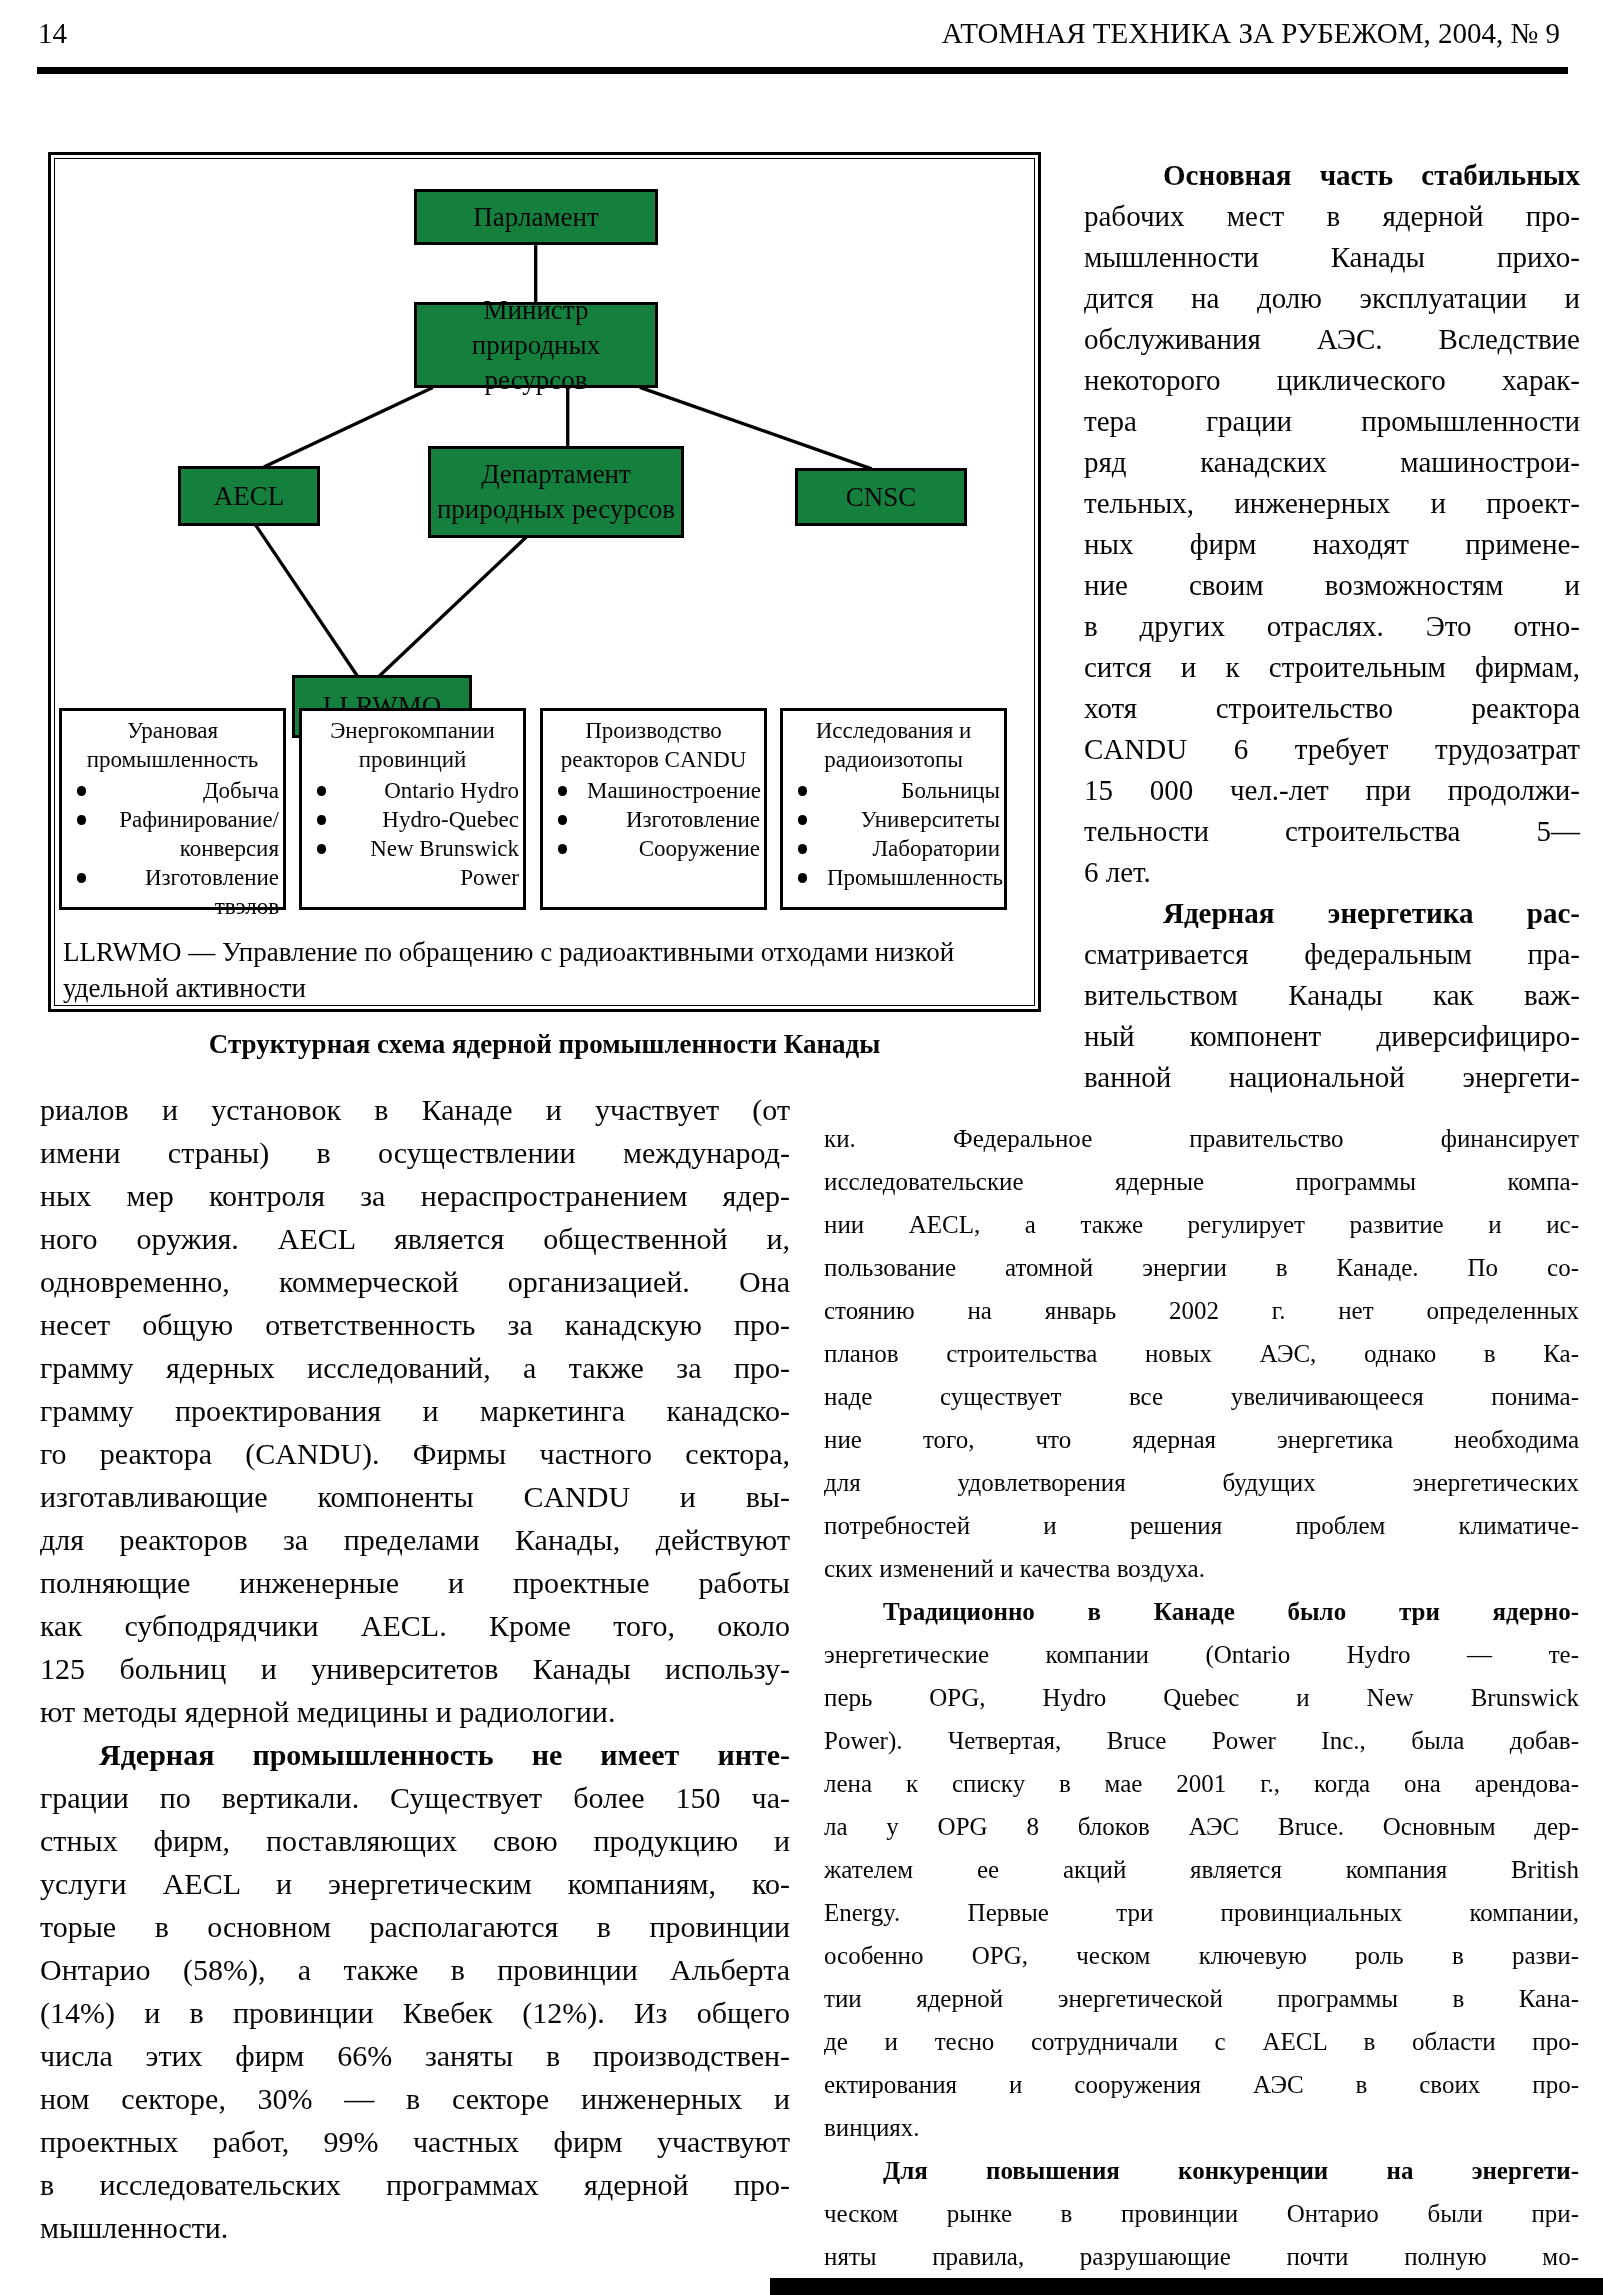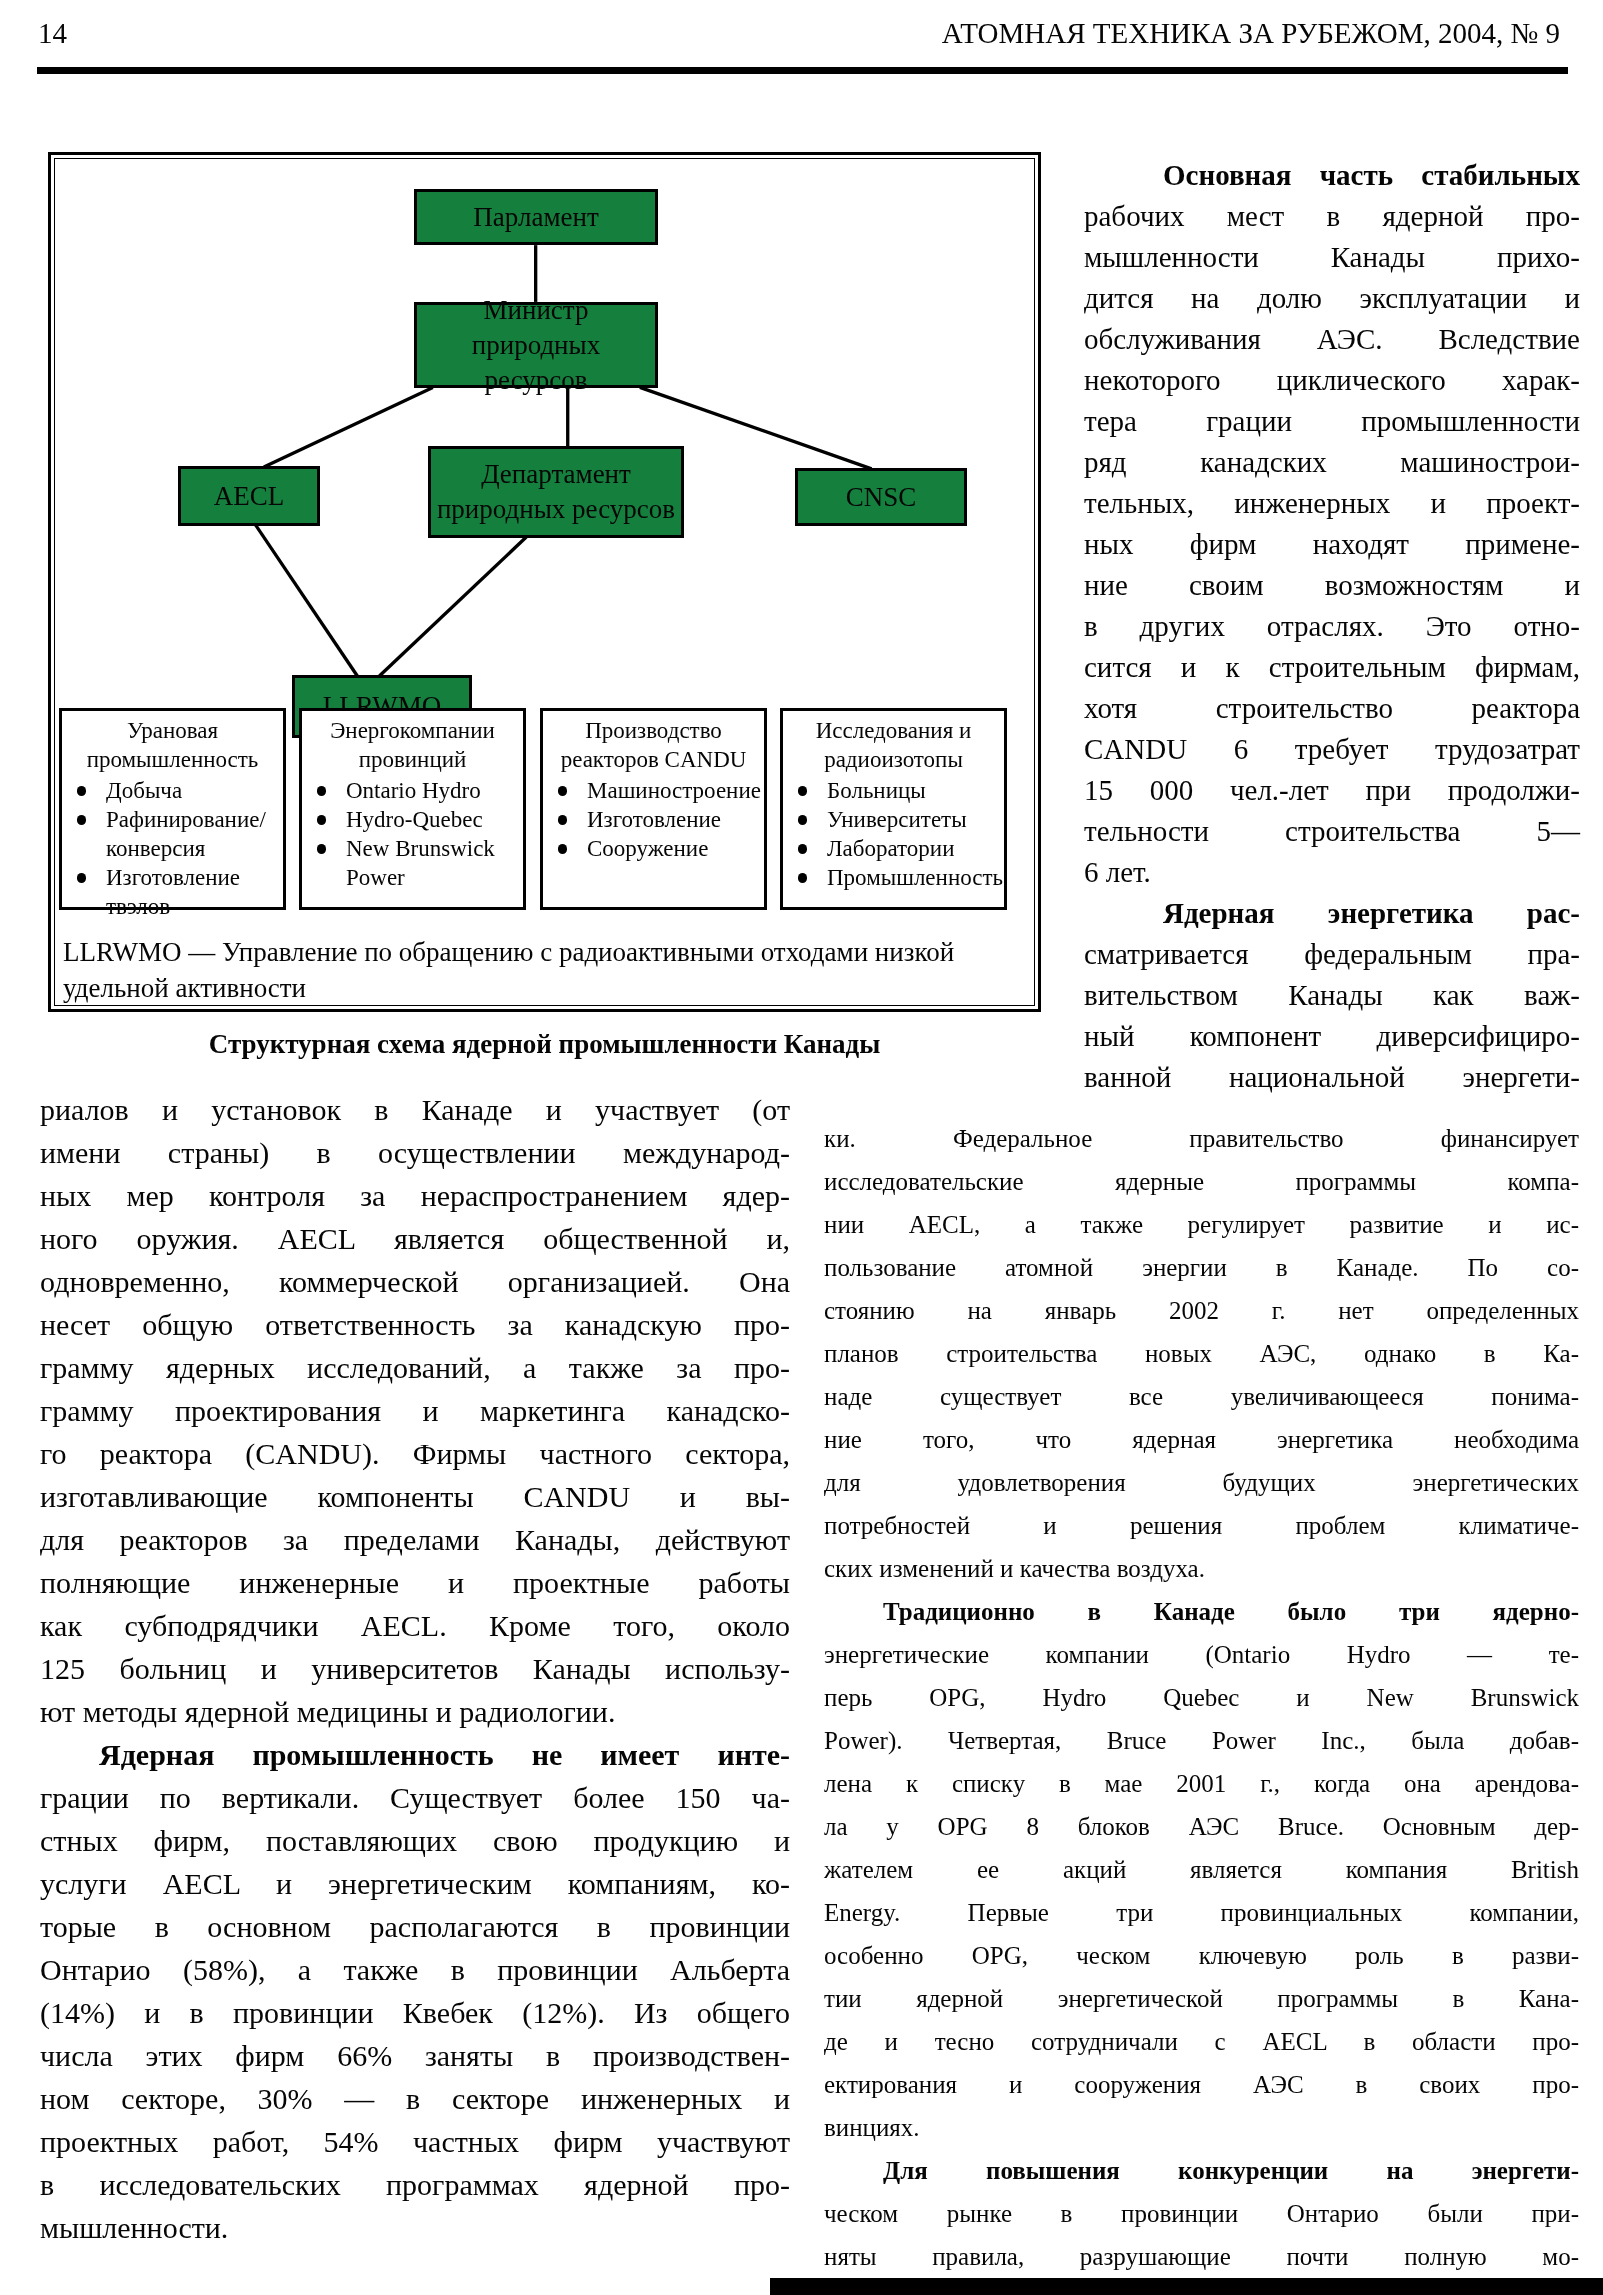--- a/index.html
+++ b/index.html
@@ -28,21 +28,21 @@
   .node { position:absolute; border:3.3px solid #000; box-sizing:border-box; background:#15803d;
           display:flex; flex-direction:column; align-items:center; justify-content:center;
           text-align:center; font-size:27px; line-height:35px; z-index:2; }
 
   
   .group { position:absolute; top:708px; width:227px; height:202px;
            border:3.3px solid #000; box-sizing:border-box; background:#fff;
            padding:5.3px 4px 0 4px; z-index:2; }
   .gtitle { text-align:center; font-size:23px; line-height:29px; }
   .bullets { margin-top:2px; font-size:23px; line-height:29px; }
-  .bullets .line { position:relative; padding-left:40px; text-align:left; }
+  .bullets .line { position:relative; padding-left:40px; text-align:right; }
   .bullets .line::before { content:""; position:absolute; left:10.7px; top:10px;
                            width:9.4px; height:9.4px; border-radius:50%; background:#000; }
 
   .footnote { position:absolute; left:63px; top:934px; width:935px;
               font-size:27px; line-height:36px; z-index:2; }
   .footnote .line { text-align:left; }
 
   .caption { position:absolute; left:48px; top:1029px; width:993px;
              text-align:center; font-weight:bold; font-size:27px; }
 
@@ -186,21 +186,21 @@
     <div class="para indent" data-last="left">
         <div class="line">Ядерная промышленность не имеет инте-</div>
         <div class="line">грации по вертикали. Существует более 150 ча-</div>
         <div class="line">стных фирм, поставляющих свою продукцию и</div>
         <div class="line">услуги AECL и энергетическим компаниям, ко-</div>
         <div class="line">торые в основном располагаются в провинции</div>
         <div class="line">Онтарио (58%), а также в провинции Альберта</div>
         <div class="line">(14%) и в провинции Квебек (12%). Из общего</div>
         <div class="line">числа этих фирм 66% заняты в производствен-</div>
         <div class="line">ном секторе, 30% — в секторе инженерных и</div>
-        <div class="line">проектных работ, 54% частных фирм участвуют</div>
+        <div class="line">проектных работ, 99% частных фирм участвуют</div>
         <div class="line">в исследовательских программах ядерной про-</div>
         <div class="line">мышленности.</div>
       </div>
   </div>
 
   <div class="textcol col-right-narrow">
     <div class="para indent" data-last="left">
         <div class="line">Основная часть стабильных</div>
         <div class="line">рабочих мест в ядерной про-</div>
         <div class="line">мышленности Канады прихо-</div>

